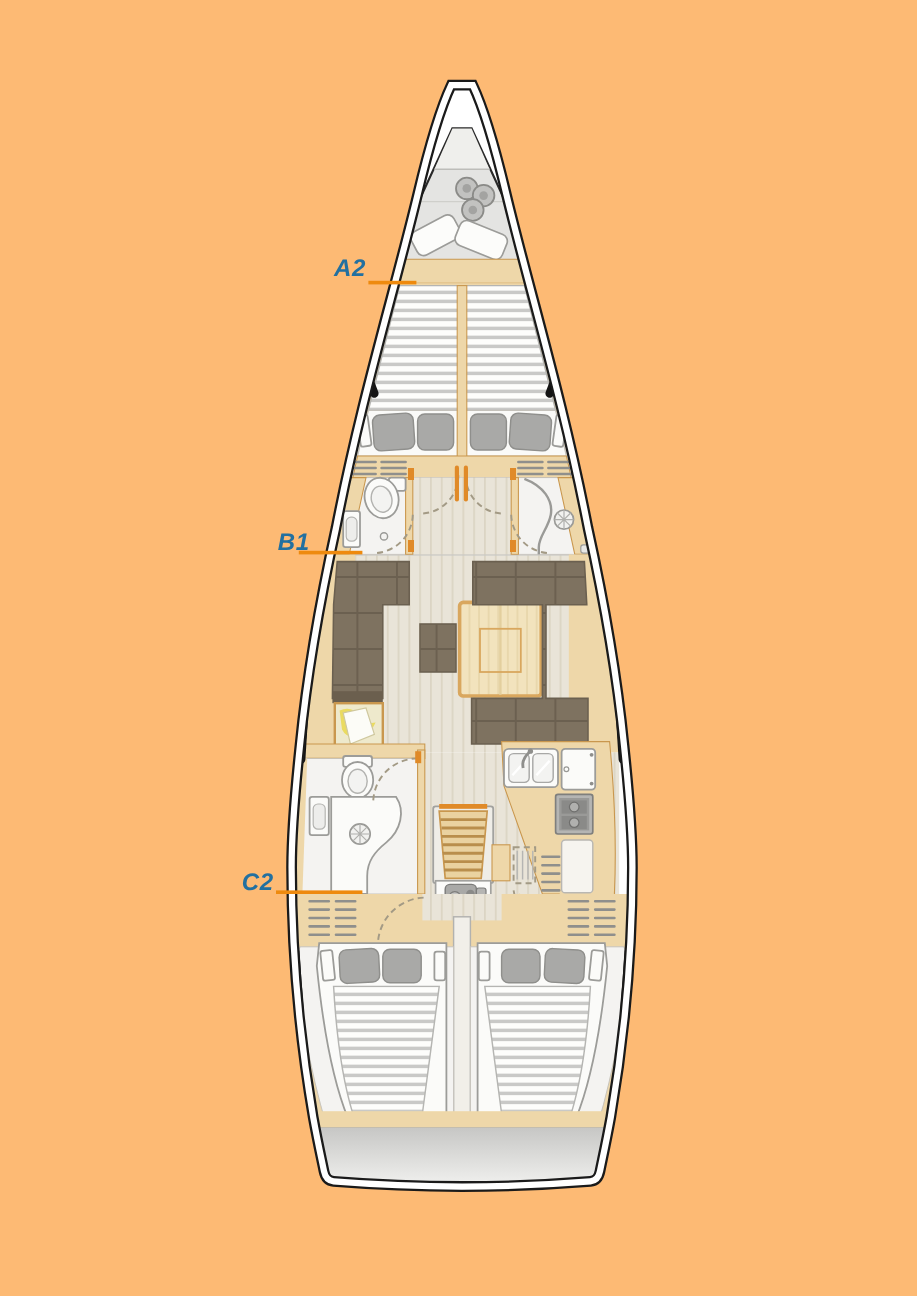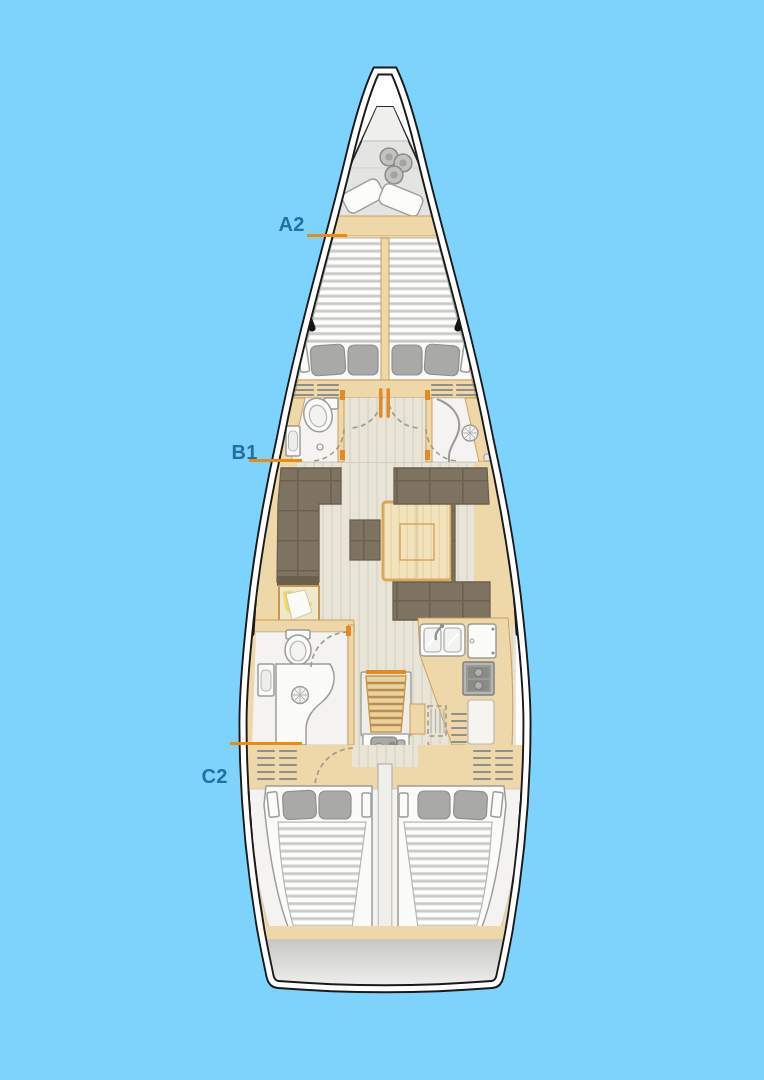--- a/index.html
+++ b/index.html
@@ -1,18 +1,19 @@
 <!DOCTYPE html>
 <html style="--label-text: #2270a0; --leader-line: #ee8a0e; --hull-outline: #1a1a1a; --wood-trim: #eed7a9; --wood-edge: #c9974e; --upholstery: #7e7260; --upholstery-seam: #6b6050; --floor-light: #e9e4d8; --fixture-white: #fbfbf9; --pillow-gray: #a9a9a7; --table-wood: #f2e3bd; --table-edge: #d9a75e; --chart-map-yellow: #e9d84e; --anchor-locker-gray: #e4e4e2; --transom-gray: #c9c9c7;"><head>
 <meta charset="utf-8">
 <style>
   html,body{margin:0;padding:0;background:#ffffff;}
   .stage{
-    position:relative;width:764px;height:1080px;background:#7dd3fc;overflow:hidden;
+    position:relative;width:764px;height:1080px;background:#fdba74;overflow:hidden;
     font-family:"Liberation Sans", sans-serif;
+    font-style:italic;
   }
   svg{position:absolute;left:0;top:0;}
   .plan-label{
     position:absolute;width:42px;text-align:right;
     font-size:20px;font-weight:bold;letter-spacing:.5px;
     color:var(--label-text,#2270a0);
   }
   .leader{
     position:absolute;height:3px;background:var(--leader-line,#ee8a0e);
   }
@@ -337,15 +338,15 @@
     <use href="#hullPath" fill="none" stroke="#1a1a1a" stroke-width="9"></use>
     <use href="#hullPath" fill="none" stroke="#ffffff" stroke-width="5.2"></use>
   </svg>
 
   <div class="plan-label" style="left:263px;top:213px;">A2</div>
   <div class="leader" style="left:307px;top:234px;width:40px;"></div>
 
   <div class="plan-label" style="left:216px;top:441px;">B1</div>
   <div class="leader" style="left:249px;top:459px;width:53px;"></div>
 
-  <div class="plan-label" style="left:186px;top:765px;">C2</div>
+  <div class="plan-label" style="left:186px;top:725px;">C2</div>
   <div class="leader" style="left:230px;top:742px;width:72px;"></div>
 </div>
 
 </body></html>

